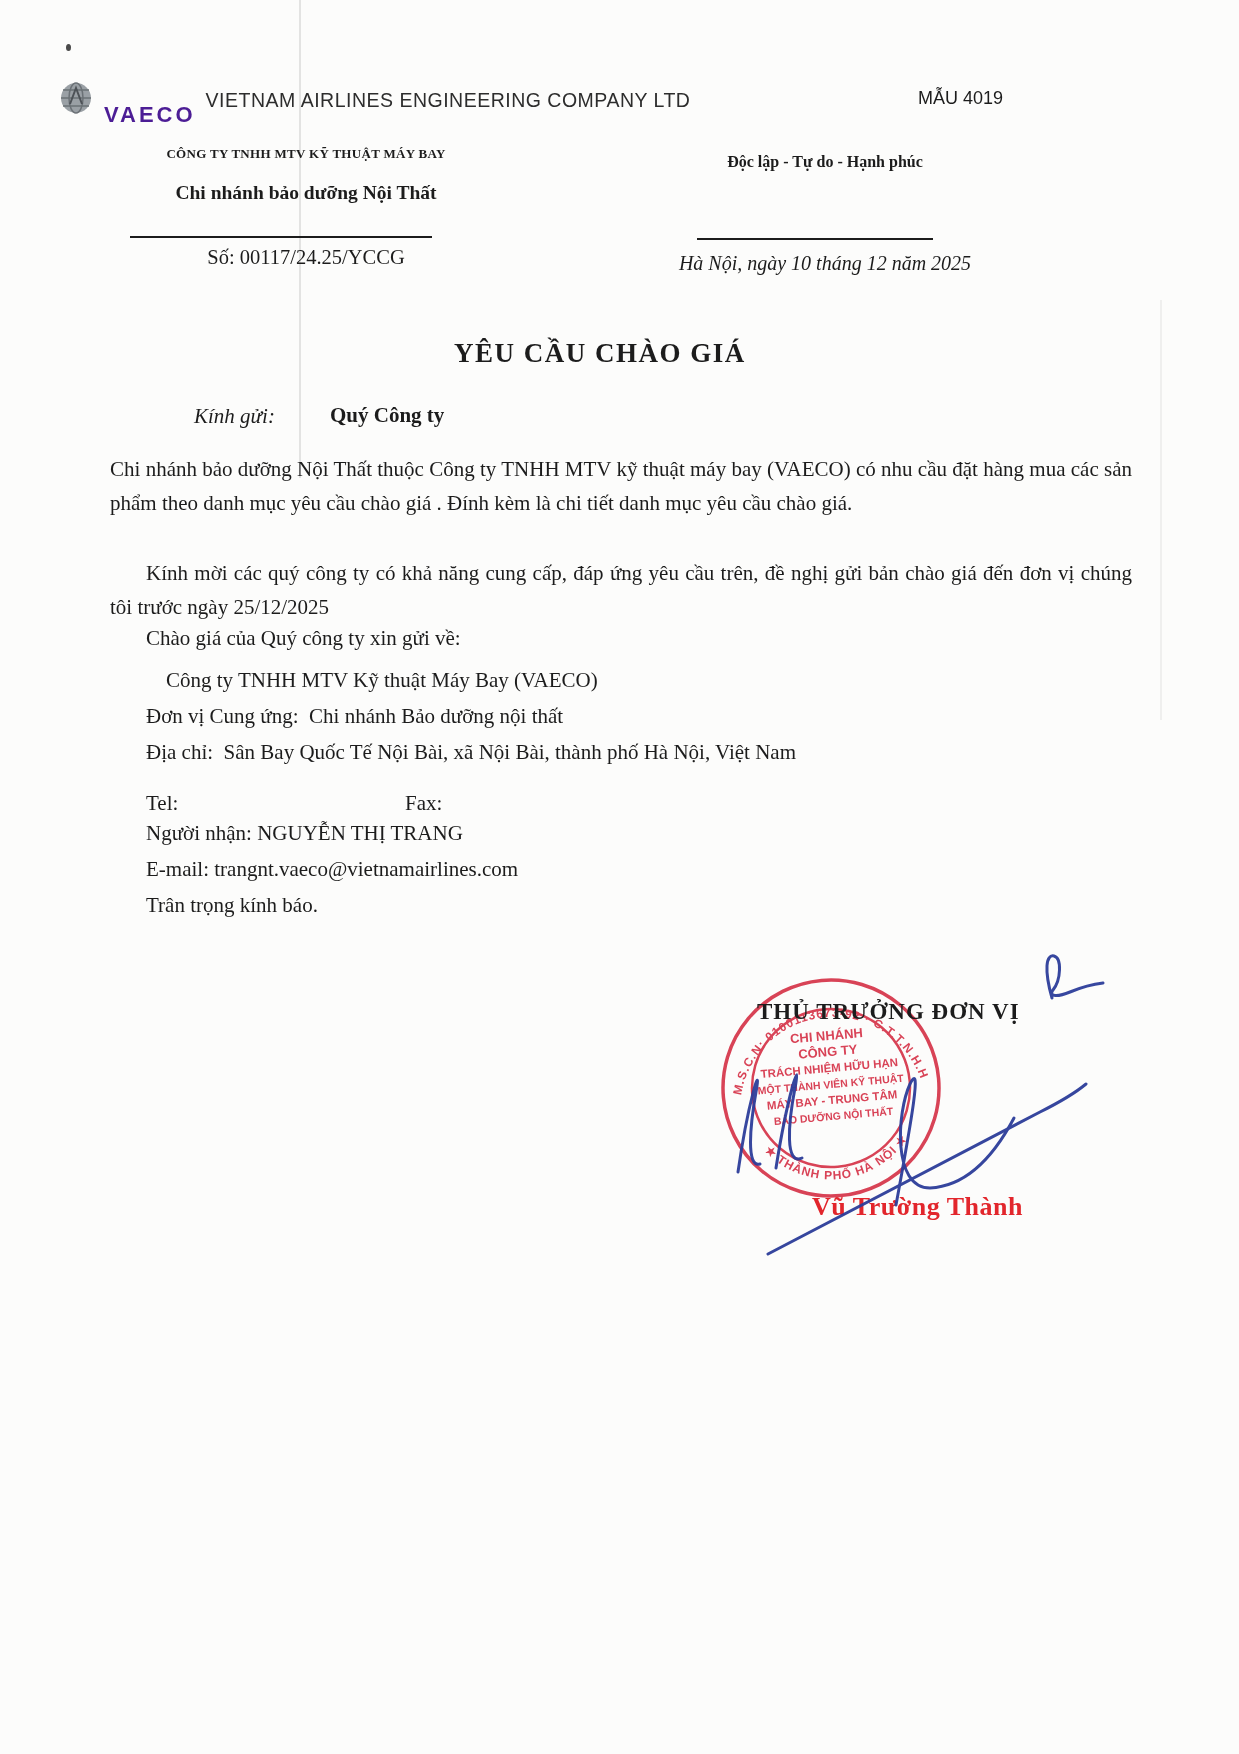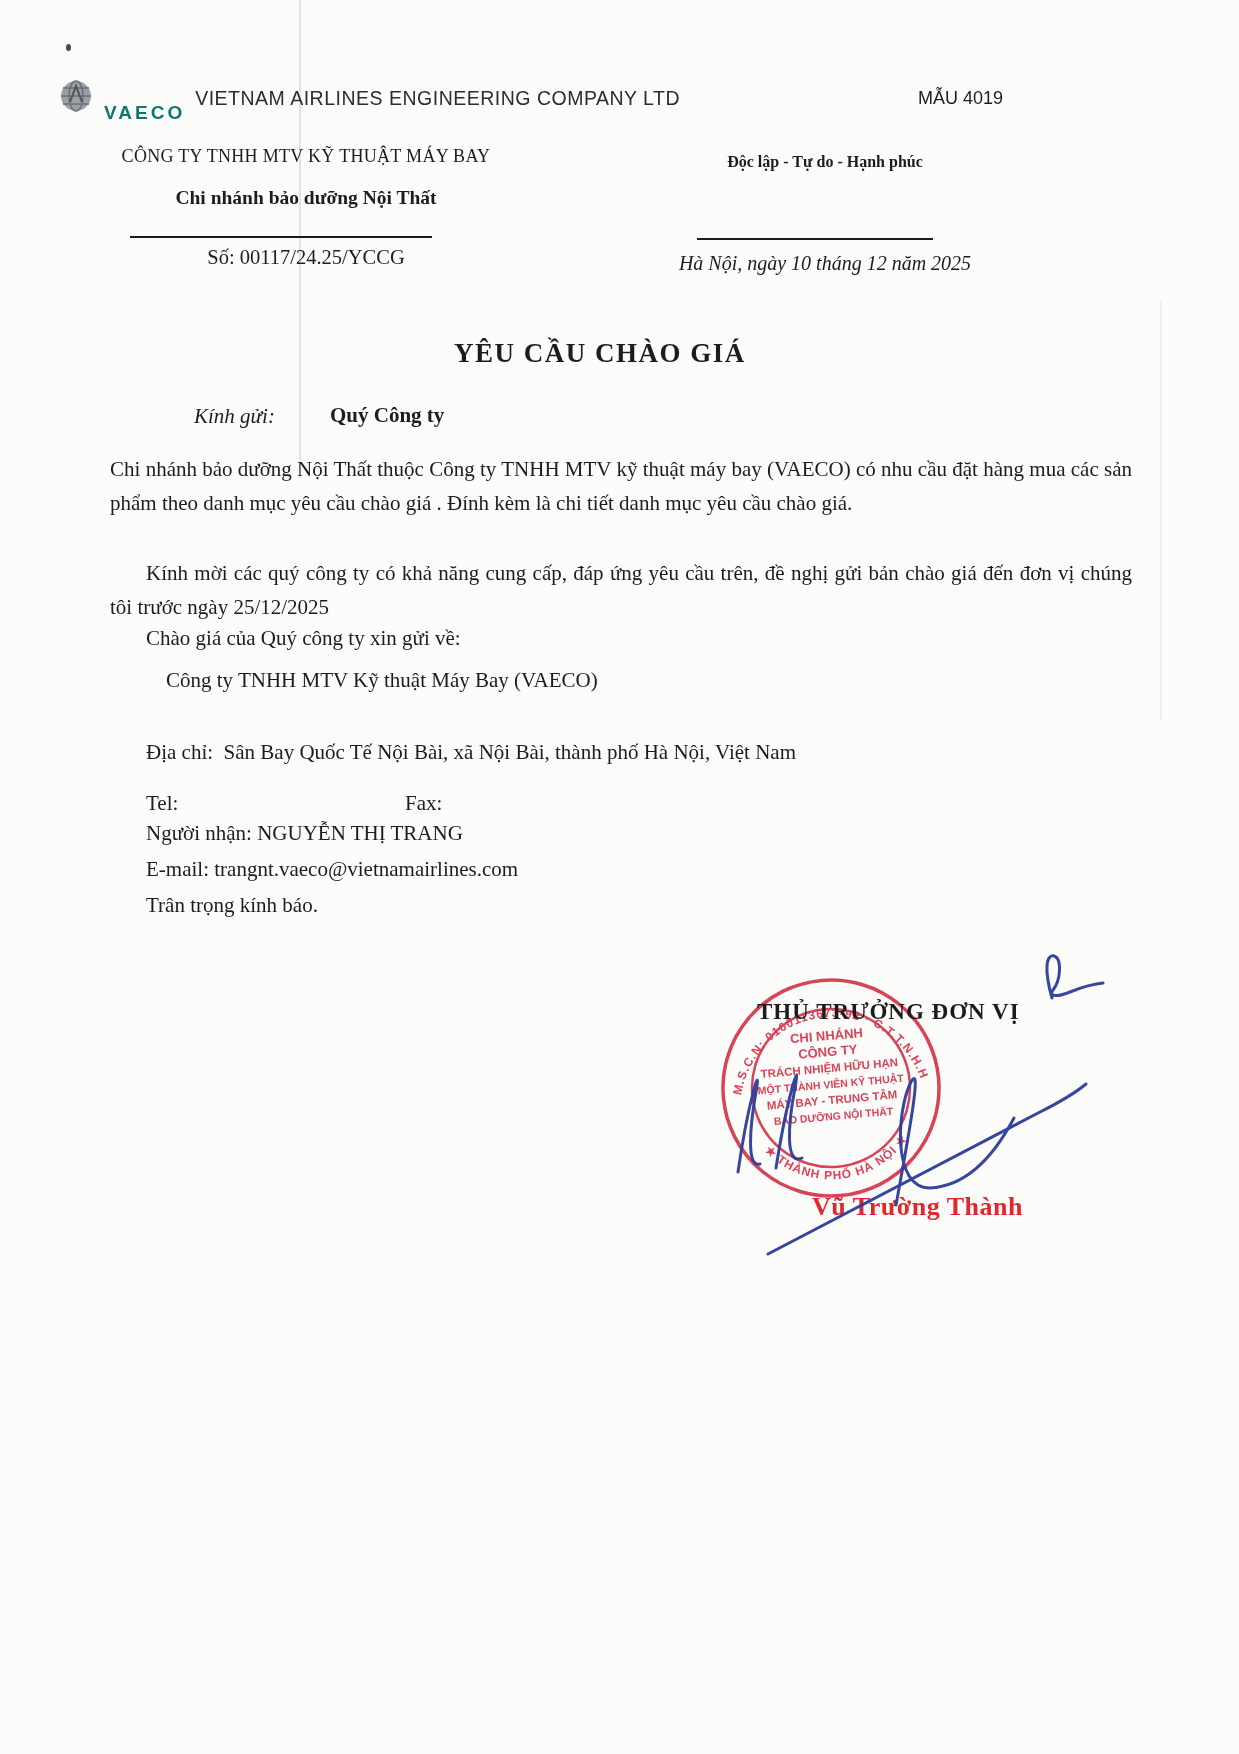--- a/index.html
+++ b/index.html
@@ -11,25 +11,25 @@
     overflow:hidden;
     font-family:"Liberation Serif", serif;
     color:#1c1c1c;
   }
   .abs{position:absolute;}
   
   .fold-line{width:2px;background:rgba(170,170,170,.30);}
   .dot-artifact{width:5px;height:7px;border-radius:50%;background:#4a4a4a;}
   
   .brand-row{display:flex;align-items:center;gap:10px;font-family:"Liberation Sans", sans-serif;}
-  .brand-name{font-size:19px;color:#0f766e;letter-spacing:3px;font-weight:600;margin-top:30px;}
+  .brand-name{font-size:22px;color:#4c1d95;letter-spacing:3px;font-weight:600;margin-top:30px;}
   .brand-company{font-size:19.5px;color:#2d2d2d;letter-spacing:0.5px;}
   .form-code{font-family:"Liberation Sans", sans-serif;font-size:18px;color:#1c1c1c;}
   .org-block{width:436px;text-align:center;}
-  .org-company{font-size:18px;letter-spacing:0.3px;}
+  .org-company{font-size:13px;letter-spacing:0.3px;font-weight:bold;}
   .org-branch{font-size:19.5px;font-weight:bold;margin-top:20px;}
   .rule{height:2px;background:#1c1c1c;}
   .org-ref{font-size:20.5px;}
   .nat-block{width:420px;text-align:center;}
   .nat-motto1{font-size:20.5px;font-weight:bold;}
   .nat-motto2{font-size:16px;font-weight:bold;margin-top:9px;}
   .dateline{font-size:20px;font-style:italic;}
   
   .doc-title{width:1200px;text-align:center;font-size:27px;font-weight:bold;letter-spacing:1.5px;}
   
@@ -84,20 +84,21 @@
   <div class="abs doc-title" style="left:0;top:338px;">YÊU CẦU CHÀO GIÁ</div>
 
   <div class="abs salut-label" style="left:194px;top:404px;">Kính gửi:</div>
   <div class="abs salut-recipient" style="left:330px;top:403px;">Quý Công ty</div>
 
   <div class="abs para" style="left:110px;top:453px;">Chi nhánh bảo dưỡng Nội Thất thuộc Công ty TNHH MTV kỹ thuật máy bay (VAECO) có nhu cầu đặt hàng mua các sản phẩm theo danh mục yêu cầu chào giá . Đính kèm là chi tiết danh mục yêu cầu chào giá.</div>
   <div class="abs para indent" style="left:110px;top:557px;">Kính mời các quý công ty có khả năng cung cấp, đáp ứng yêu cầu trên, đề nghị gửi bản chào giá đến đơn vị chúng tôi trước ngày 25/12/2025</div>
 
   <div class="abs line" style="left:146px;top:626px;">Chào giá của Quý công ty xin gửi về:</div>
   <div class="abs line" style="left:146px;top:668px;margin-left:20px;">Công ty TNHH MTV Kỹ thuật Máy Bay (VAECO)</div>
+  <div class="abs line" style="left:146px;top:704px;">Đơn vị Cung ứng:  Chi nhánh Bảo dưỡng nội thất</div>
   <div class="abs line" style="left:146px;top:740px;">Địa chỉ:  Sân Bay Quốc Tế Nội Bài, xã Nội Bài, thành phố Hà Nội, Việt Nam</div>
 
   <div class="abs line" style="left:146px;top:791px;">Tel:</div>
   <div class="abs line" style="left:405px;top:791px;">Fax:</div>
 
   <div class="abs line" style="left:146px;top:821px;">Người nhận: NGUYỄN THỊ TRANG</div>
   <div class="abs line" style="left:146px;top:857px;">E-mail: trangnt.vaeco@vietnamairlines.com</div>
   <div class="abs line" style="left:146px;top:893px;">Trân trọng kính báo.</div>
 
   <svg class="abs stamp-svg" style="left:715px;top:972px;" width="232" height="232" viewBox="0 0 232 232">

